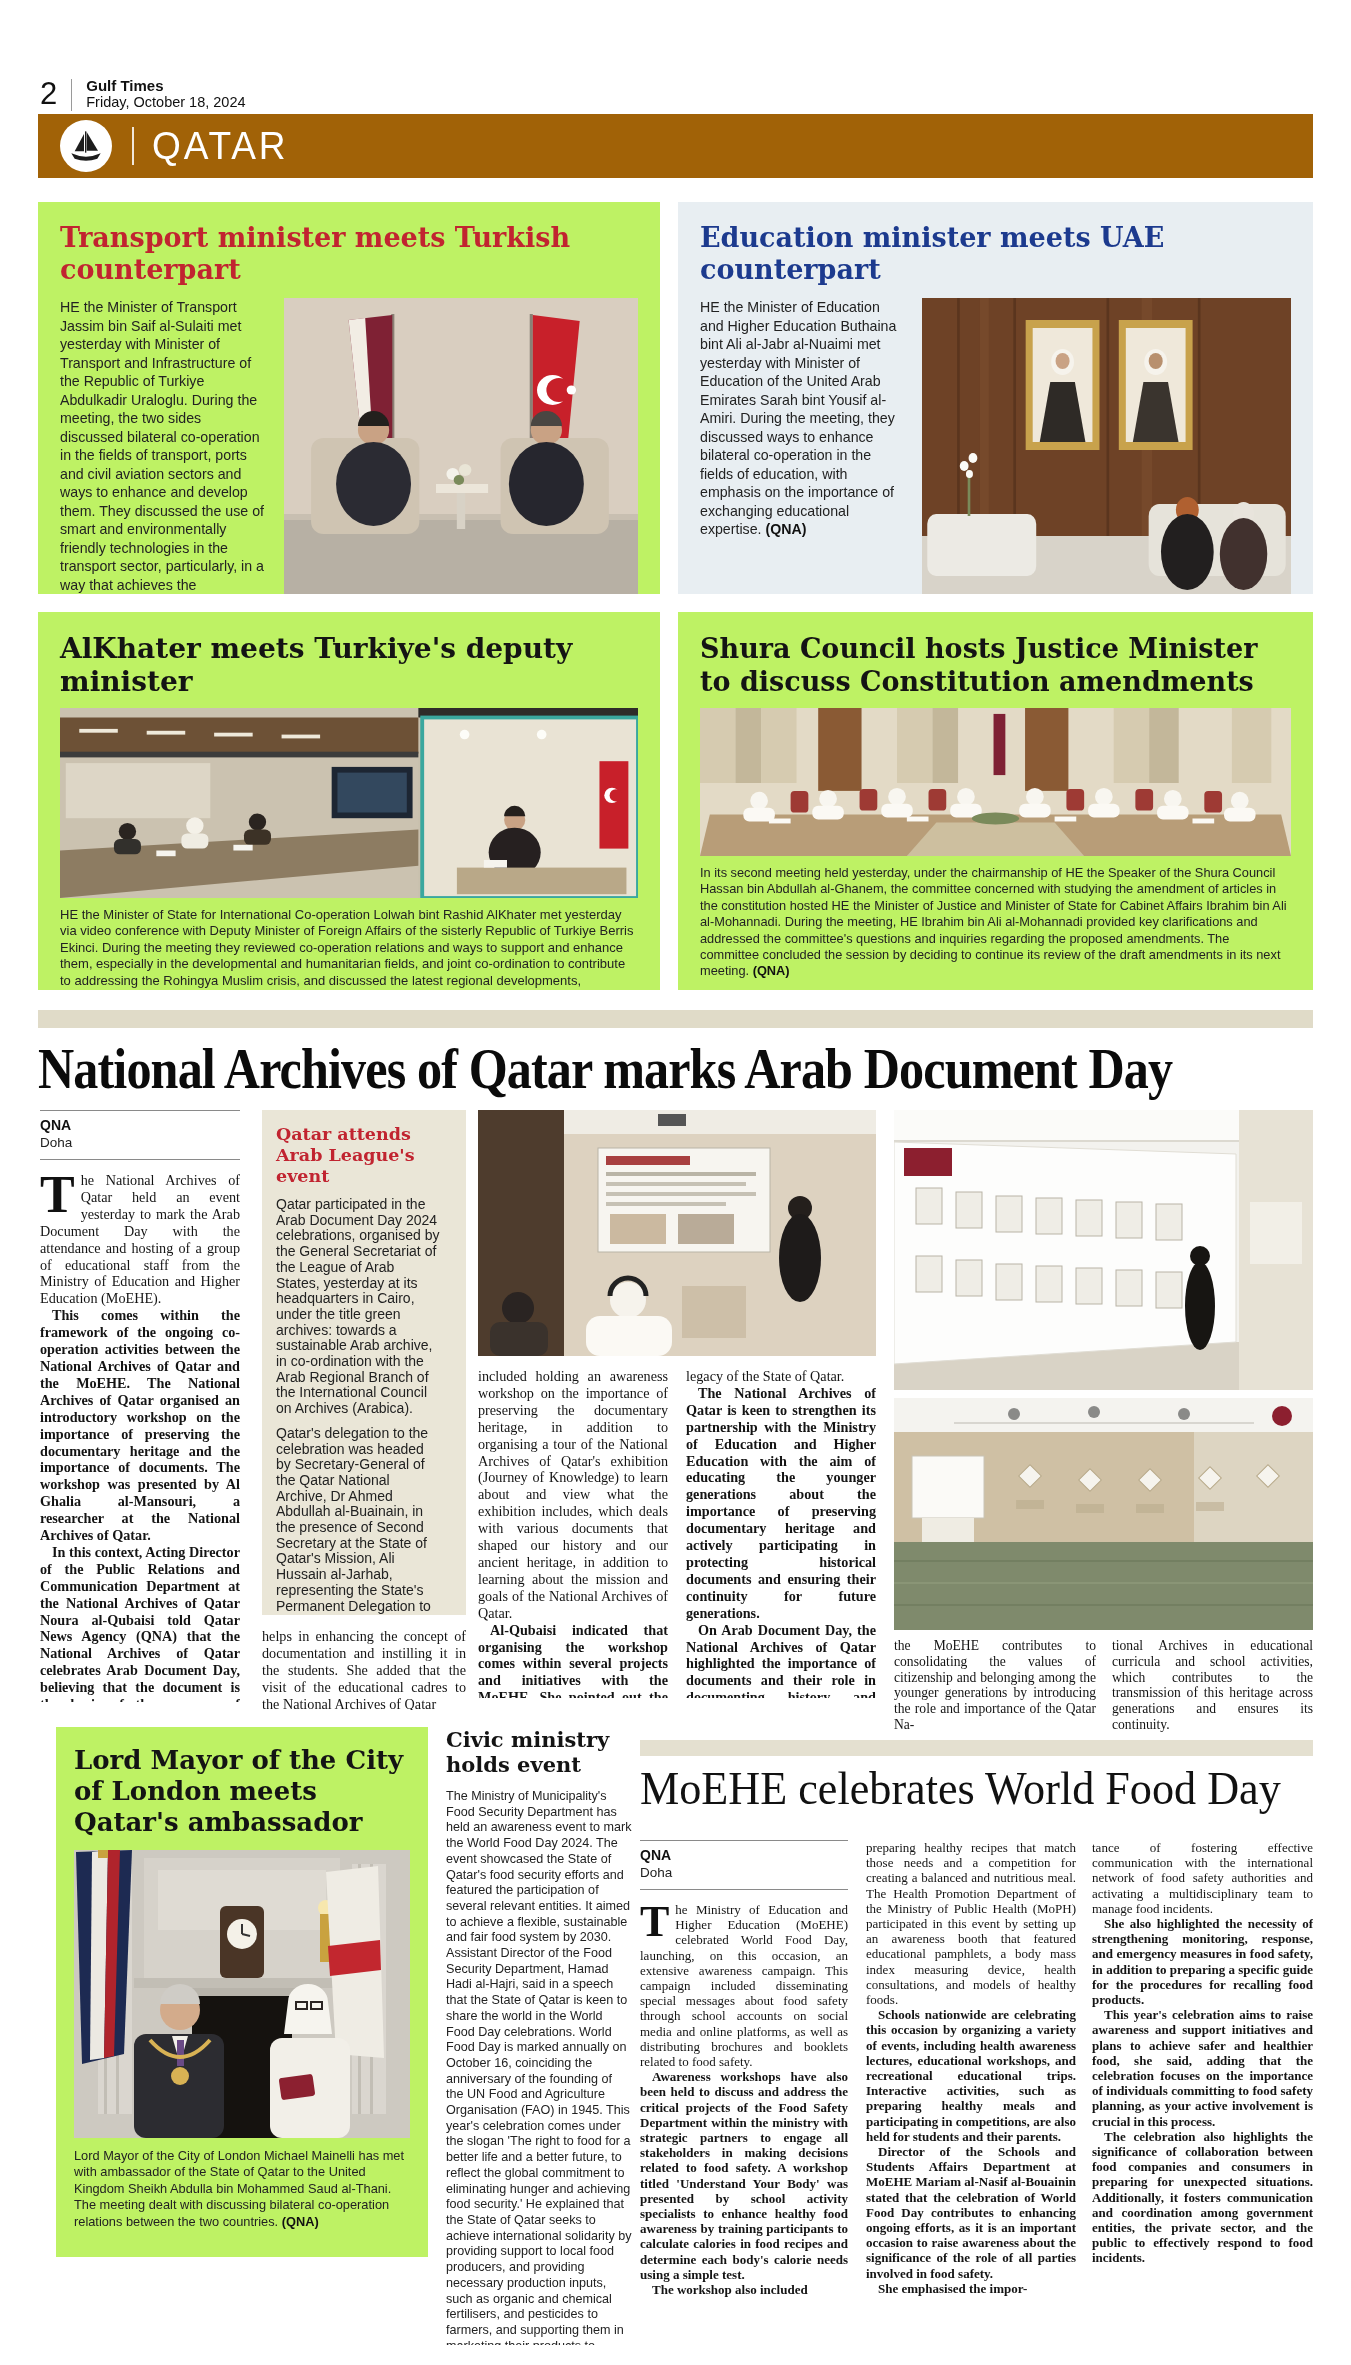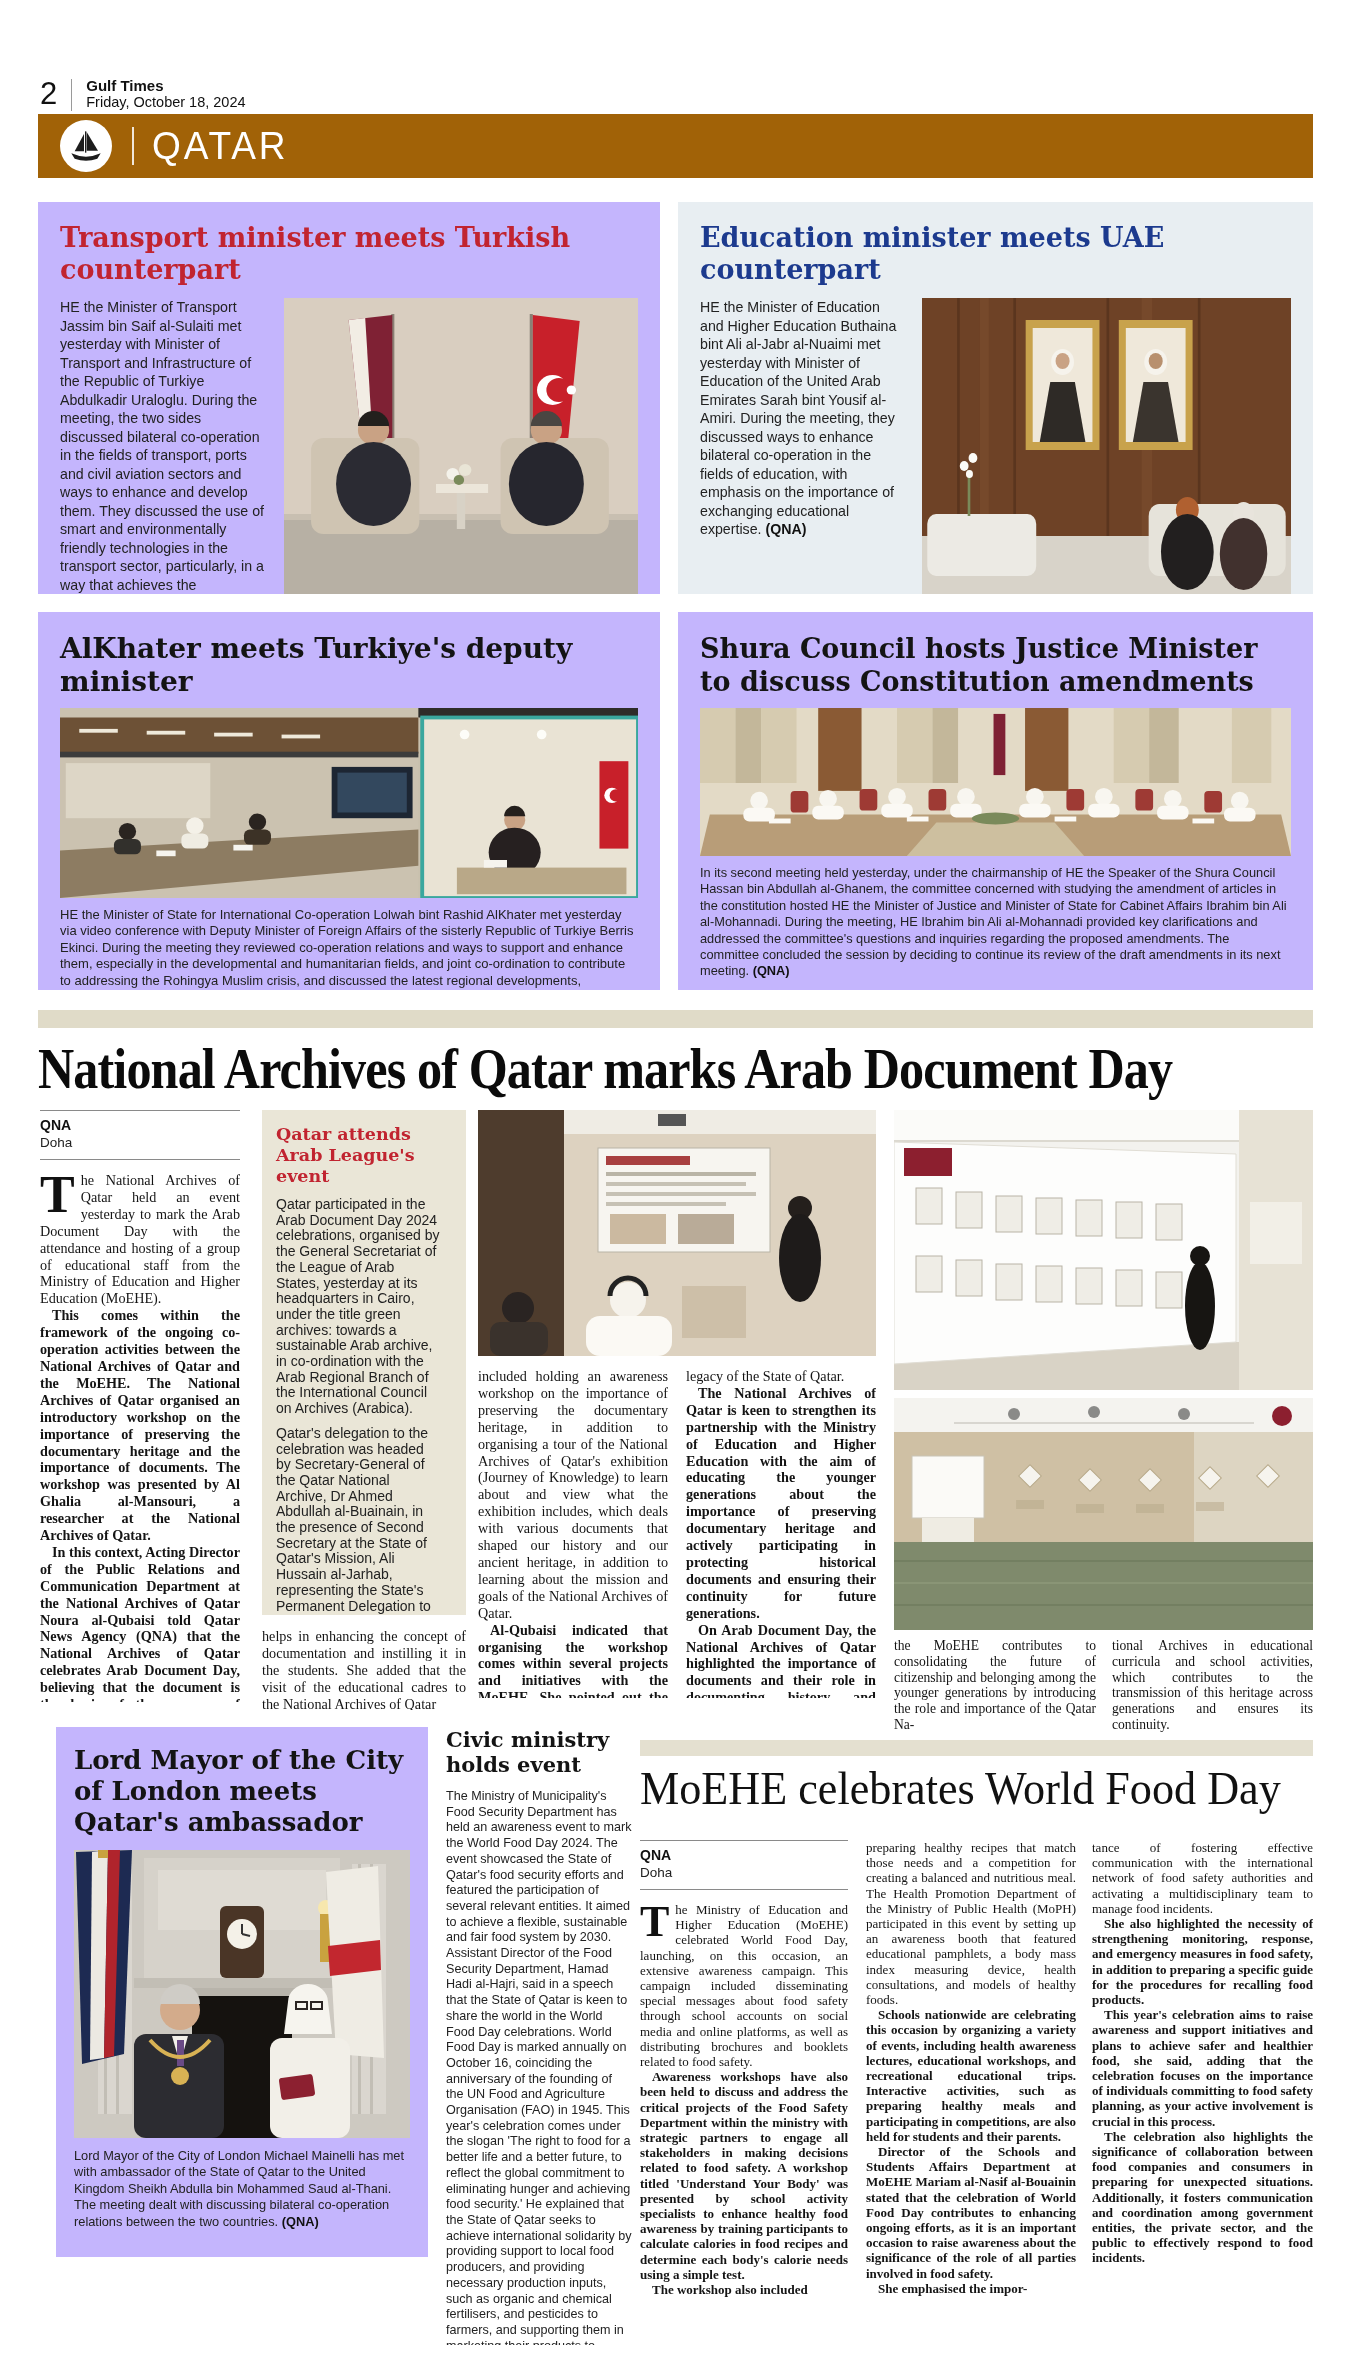--- a/index.html
+++ b/index.html
@@ -1,19 +1,19 @@
 <!DOCTYPE html>
 <html><head>
 <meta charset="utf-8">
 <style>
   html,body{margin:0;padding:0;background:#fff;}
   .page{position:relative;width:1351px;height:2365px;background:#fff;overflow:hidden;
         font-family:"Liberation Sans",sans-serif;color:#1a1a1a;}
   .abs{position:absolute;overflow:hidden;}
-  .box{background:#c4b5fd;}
+  .box{background:#bef264;}
   .boxpad{padding:20px 22px;}
   .slab{font-family:"DejaVu Serif",serif;font-weight:bold;margin:0;}
   .red{color:#c12430;}
   .navy{color:#1c3a8e;}
   .blackhead{color:#141414;}
   .bodysans{font-size:14.2px;line-height:18.5px;color:#222;margin:0;}
   .caption{font-size:13px;line-height:16.4px;color:#222;margin:0;}
   .bodyserif{font-family:"Liberation Serif",serif;font-size:14.2px;line-height:16.9px;
              text-align:justify;color:#141414;margin:0;}
   .foodserif{font-family:"Liberation Serif",serif;font-size:13px;line-height:15.2px;
@@ -369,21 +369,21 @@
           <rect x="302" y="104" width="28" height="9"></rect>
       </g>
       <rect y="144" width="419" height="88" fill="#7f8a6c"></rect>
       <rect y="162" width="419" height="2" fill="#6e7a5c" opacity=".7"></rect>
       <rect y="184" width="419" height="2" fill="#8e9a7a" opacity=".7"></rect>
       <rect y="206" width="419" height="2" fill="#6e7a5c" opacity=".7"></rect>
     </svg>
   </div>
 
   <div class="abs" style="left:894px;top:1638px;width:202px;height:96px;">
-    <p class="bodyserif" style="font-size:13.6px;line-height:15.8px;">the MoEHE contributes to consolidating the future of citizenship and belonging among the younger generations by introducing the role and importance of the Qatar Na-</p>
+    <p class="bodyserif" style="font-size:13.6px;line-height:15.8px;">the MoEHE contributes to consolidating the values of citizenship and belonging among the younger generations by introducing the role and importance of the Qatar Na-</p>
   </div>
   <div class="abs" style="left:1112px;top:1638px;width:201px;height:96px;">
     <p class="bodyserif" style="font-size:13.6px;line-height:15.8px;">tional Archives in educational curricula and school activities, which contributes to the transmission of this heritage across generations and ensures its continuity.</p>
   </div>
 
   <div class="abs box" style="left:56px;top:1727px;width:372px;height:530px;">
     <div style="padding:18px 18px;">
       <h2 class="slab blackhead" style="font-size:26px;line-height:31px;margin-bottom:12px;">Lord Mayor of the City of London meets Qatar's ambassador</h2>
       <div class="photo" style="width:336px;height:288px;">
         <svg viewBox="0 0 336 288" preserveAspectRatio="none">

